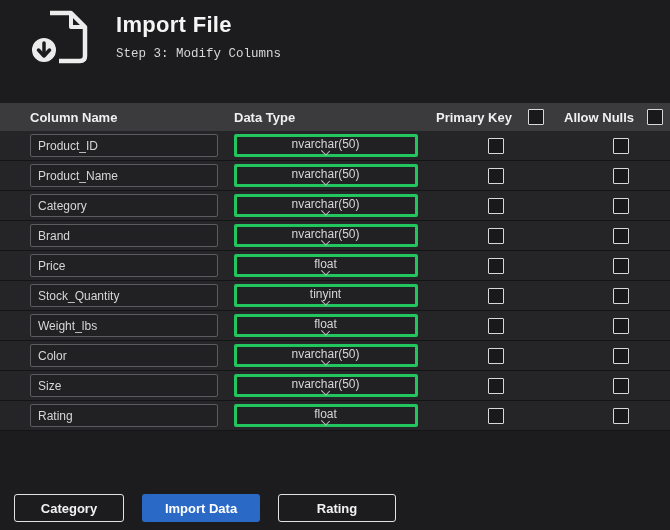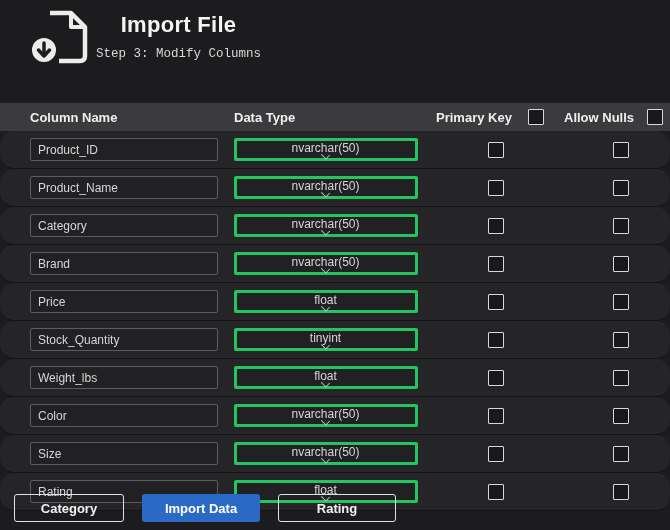--- a/index.html
+++ b/index.html
@@ -8,40 +8,40 @@
     background: #1c1c1e;
     font-family: "Liberation Sans", sans-serif;
     color: #e8e8e8;
     overflow: hidden;
     position: relative;
   }
 
   
   .app-header { position: absolute; top: 8px; left: 26px; display: flex; }
   .app-icon { width: 70px; height: 58px; flex: 0 0 auto; }
-  .title-block { padding-top: 4px; text-align: center; }
+  .title-block { margin-left: 20px; padding-top: 4px; }
   .page-title { font-size: 22px; font-weight: bold; color: #f4f4f4; letter-spacing: 0.3px; }
   .page-subtitle { font-size: 12.5px; color: #d8d8d8; margin-top: 9px; font-family: Liberation Mono, monospace; }
 
   
   .grid-cols { display: grid; grid-template-columns: 218px 202px 120px 130px; align-items: center; padding-left: 16px; }
 
   .table-header {
     position: absolute; top: 103px; left: 0; width: 670px; height: 28px;
     background: #3b3b3e;
     font-size: 13px; font-weight: bold; color: #f0f0f0;
   }
   .th-name { padding-left: 14px; }
   .th-type { padding-left: 0; }
   .th-check { display: flex; align-items: center; gap: 16px; }
   .th-nulls { padding-left: 8px; gap: 13px; }
 
   .table-body { position: absolute; top: 131px; left: 0; width: 670px; }
   .row {
-    height: 38px; border-bottom: 1px solid #141416; background: #252528; border-radius: 14px;
+    height: 30px; border-bottom: 1px solid #141416; background: #252528;
   }
 
   .name-input {
     margin-left: 14px; width: 188px; height: 23px;
     background: #212124; border: 1px solid #5c5c60; border-radius: 2px;
     color: #d6d6d6; font-size: 12px; padding: 0 7px;
     font-family: "Liberation Sans", sans-serif;
   }
 
   .select {

